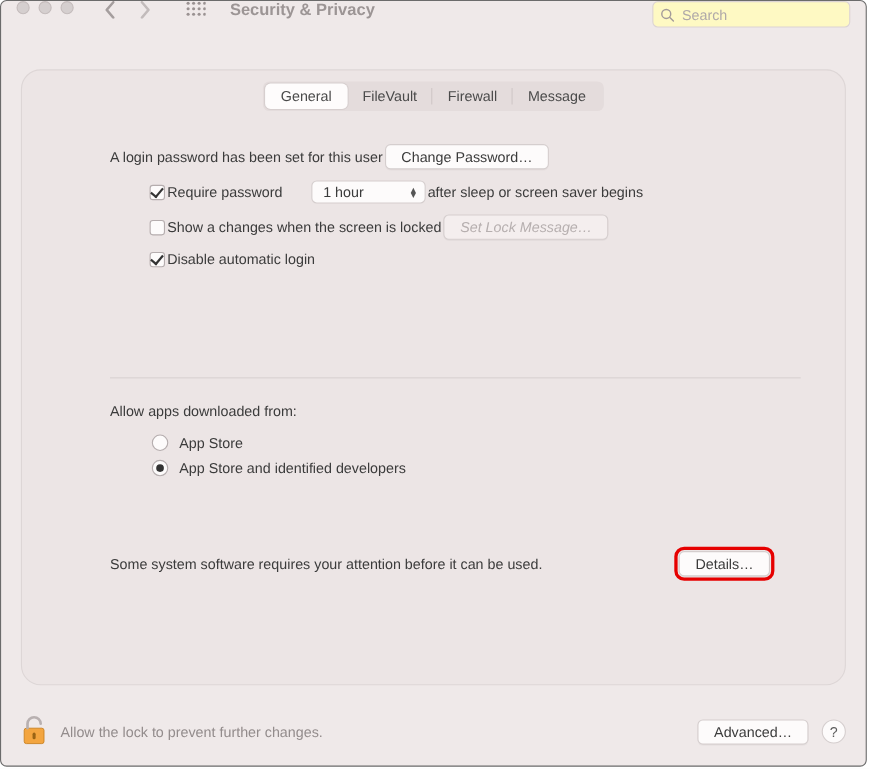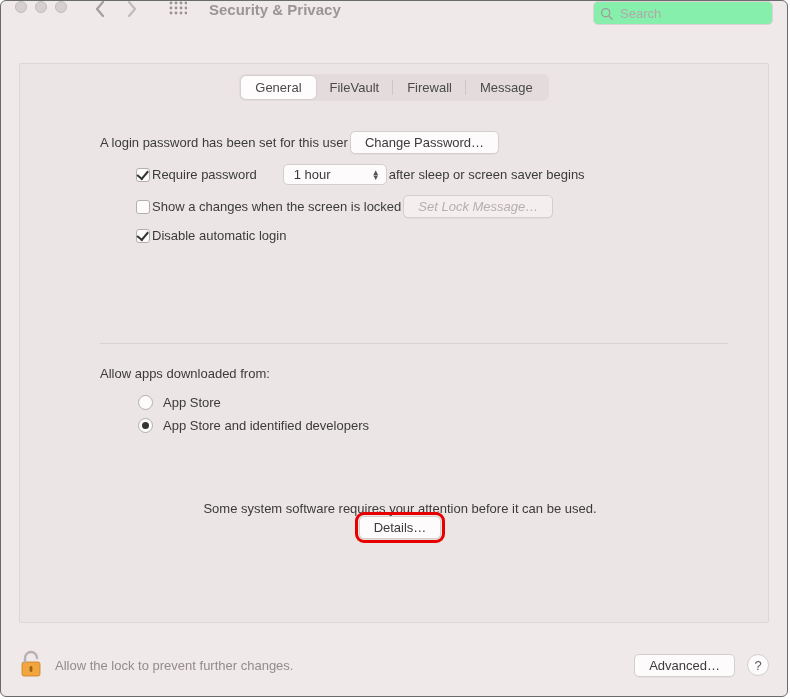--- a/index.html
+++ b/index.html
@@ -39,41 +39,41 @@
   .nav-arrows { display: flex; gap: 22px; color: #a59e9e; margin-right: 24px; }
   .nav-arrows svg { display: block; }
   .grid-icon { color: #9a9292; margin-right: 14px; }
   .win-title {
     font-size: 15px; font-weight: 600; color: #9c9595;
     flex: 1 1 auto;
   }
   .searchbox {
     flex: 0 0 180px;
     height: 24px;
-    background: #86efac;
+    background: #fef9c3;
     border: 1px solid #dcd4d4;
     border-radius: 5px;
     display: flex;
     align-items: center;
     padding: 0 6px;
     gap: 5px;
   }
   .searchbox svg { flex: 0 0 auto; color:#a39b9b; }
   .searchbox input {
     border: none; outline: none; background: transparent;
     font-size: 13px; color: #777; width: 100%;
   }
   .searchbox input::placeholder { color: #b0a9a9; }
 
   
   .panel {
     margin: 14px 18px 0 18px;
     background: #ece5e5;
     border: 1px solid #ddd6d6;
-    border-radius: 2px;
+    border-radius: 18px;
     flex: 0 0 auto;
     height: 560px;
     position: relative;
     padding-top: 10px;
   }
 
   
   .tabs {
     display: flex;
     width: fit-content;
@@ -162,23 +162,22 @@
   .radio {
     width:15px; height:15px; border:1px solid #b5adae;
     border-radius:50%; background:#fdfbfb; display:inline-flex;
     align-items:center; justify-content:center; flex:0 0 15px;
   }
   .radio.on::after{
     content:""; width:7px; height:7px; border-radius:50%; background:#333;
   }
 
   .attention-row{
-    display:flex; align-items:center; 
+    display:flex; align-items:center; justify-content:space-between;
     padding: 60px 28px 0 0;
-    flex-direction: column;
   }
 
   
   .footer{
     position:absolute; left:0; right:0; bottom:0;
     height:54px;
     display:flex; align-items:center;
     padding: 0 18px 8px 18px;
     gap:12px;
   }

